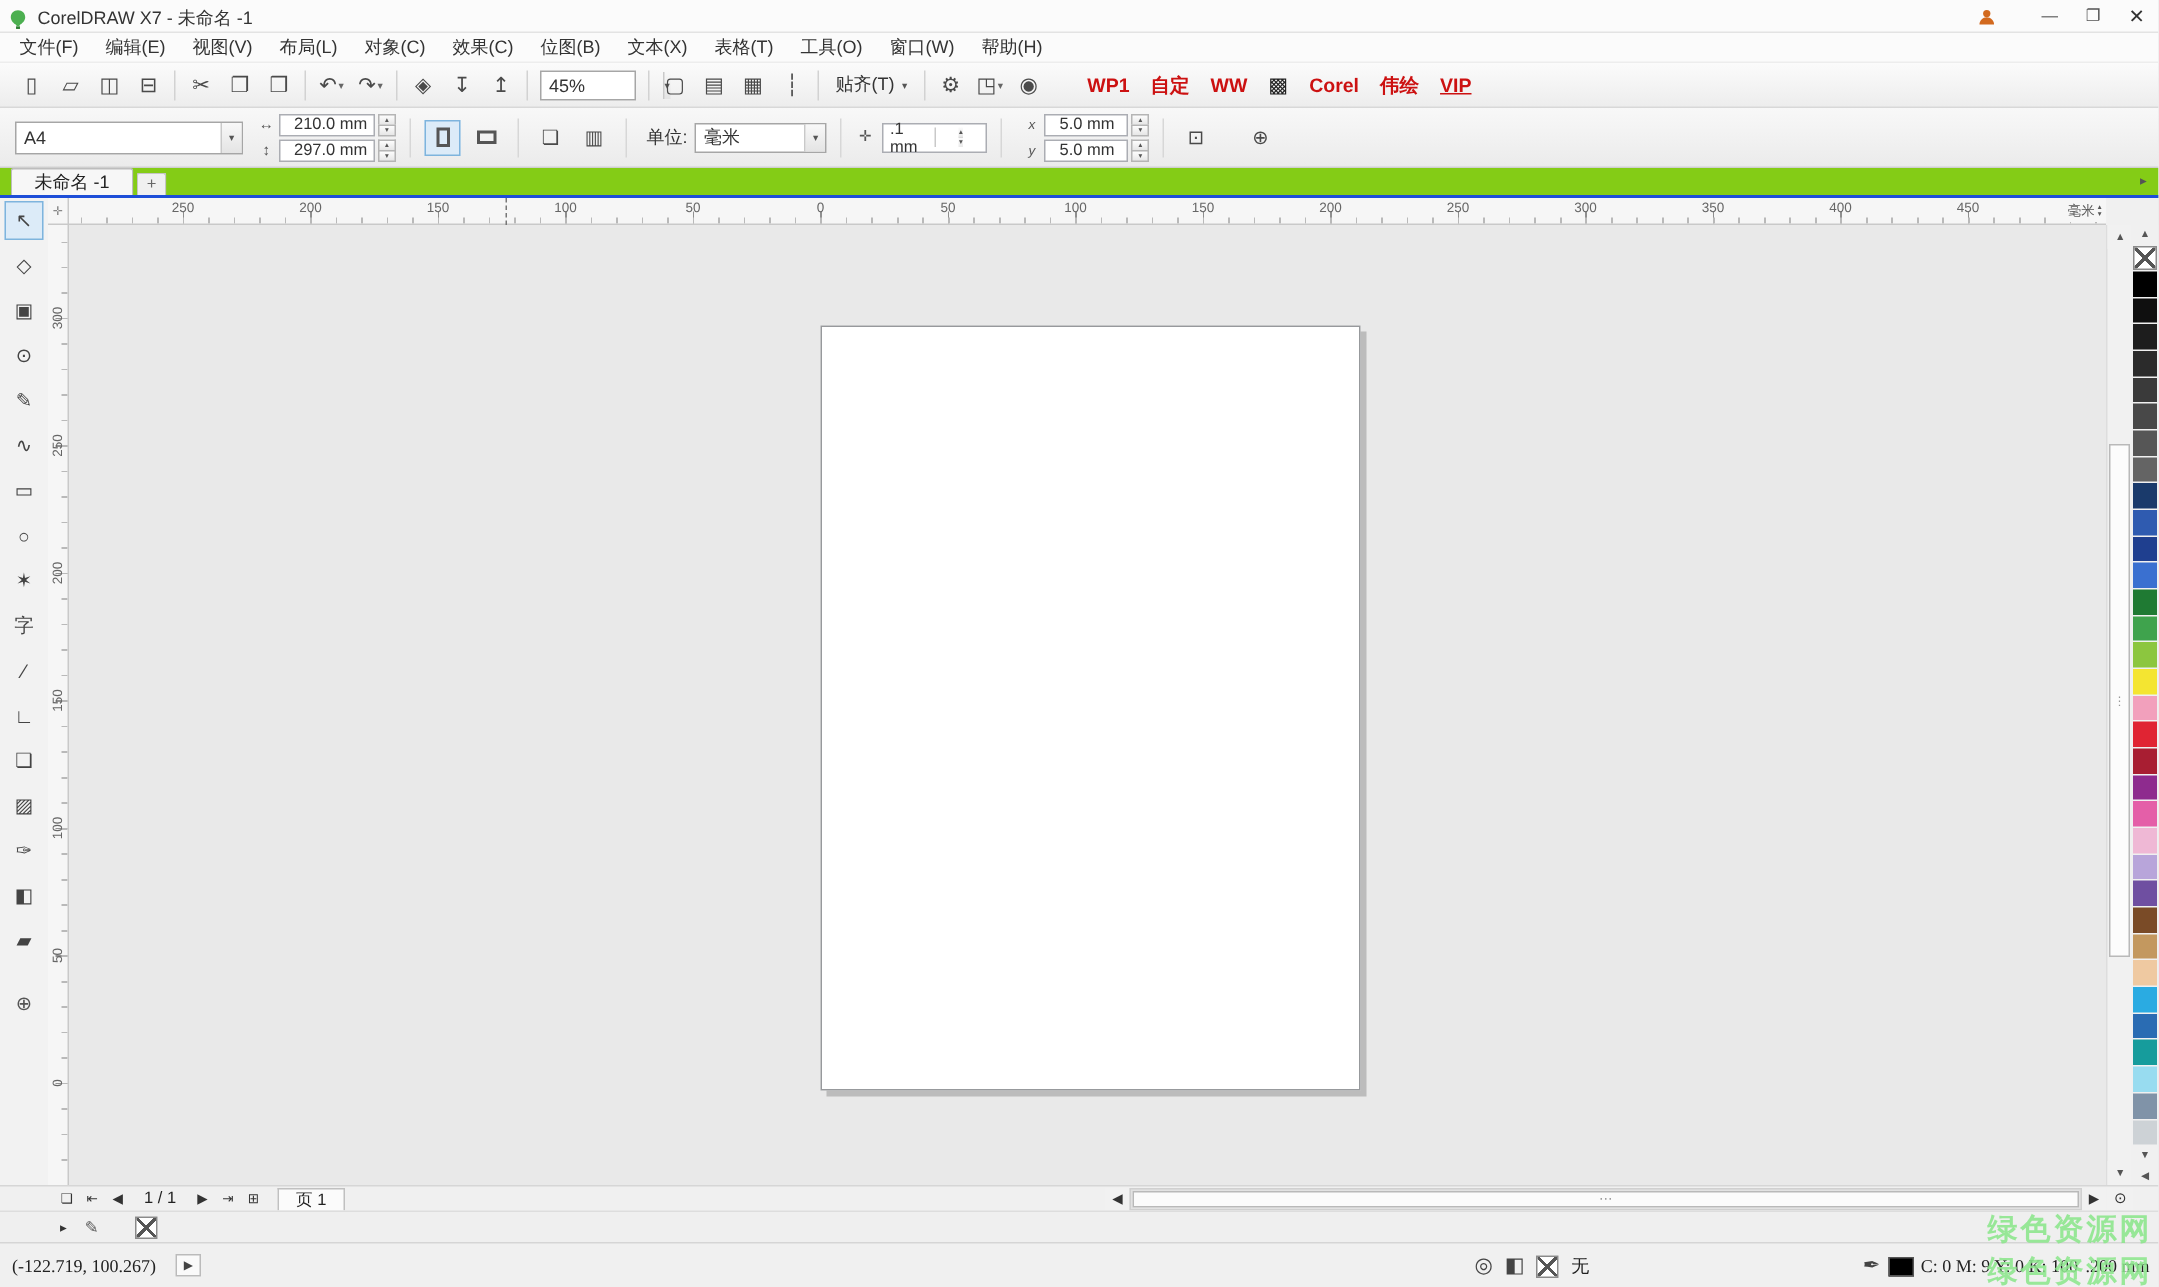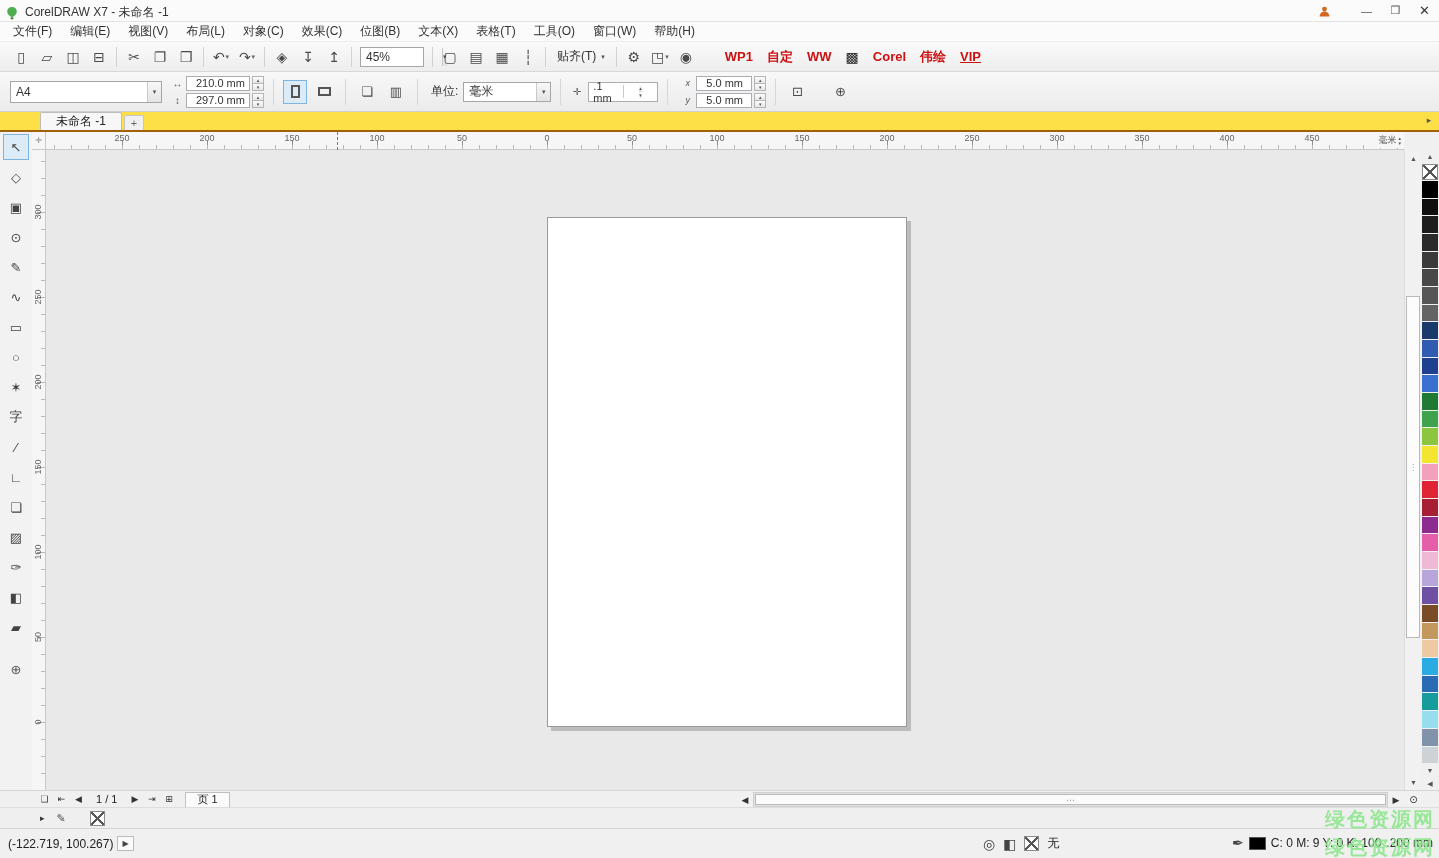--- a/index.html
+++ b/index.html
@@ -55,21 +55,21 @@
   .orient-l{width:13px;height:9px;border:2px solid #555;}
   .pblabel{font-size:12px;color:#333;margin-left:4px;white-space:nowrap;}
   .psep{width:1px;height:26px;background:#d7d7d7;margin:0 4px;}
   .spinfield{background:#fff;border:1px solid #abadb3;height:20px;width:70px;display:flex;align-items:center;font-size:11px;}
   .spinfield > span{flex:1;padding:0 4px;display:flex;align-items:center;}
   .spincol{width:12px;display:flex;flex-direction:column;border-left:1px solid #c9c9c9;}
   .spincol i{flex:1;font-style:normal;font-size:5px;display:flex;align-items:center;justify-content:center;background:linear-gradient(#fafafa,#e9e9e9);color:#555;}
   .spincol i:first-child{border-bottom:1px solid #d8d8d8;}
 
   
-  #tabbar{position:absolute;left:0;top:112px;right:0;height:20px;background:#fde047;border-bottom:2px solid #a16207;display:flex;align-items:flex-end;padding-left:33px;}
+  #tabbar{position:absolute;left:0;top:112px;right:0;height:20px;background:#84cc16;border-bottom:2px solid #1d4ed8;display:flex;align-items:flex-end;}
   .doctab{height:18px;background:#f7f7f7;border:1px solid #bdbdbd;border-bottom:none;display:flex;align-items:center;padding:0 15px;font-size:12px;margin-left:7px;border-radius:2px 2px 0 0;color:#222;}
   .addtab{width:20px;height:15px;margin-left:2px;border:1px solid #c5c5c5;border-bottom:none;background:#f0f0f0;display:flex;align-items:center;justify-content:center;font-size:11px;color:#666;border-radius:2px 2px 0 0;}
   .tabnav{position:absolute;right:3px;bottom:3px;width:14px;height:14px;display:flex;align-items:center;justify-content:center;font-size:9px;color:#555;}
 
   
   #ruler-corner{position:absolute;left:32px;top:132px;width:14px;height:18px;background:#f6f6f6;border-right:1px solid #c9c9c9;border-bottom:1px solid #c9c9c9;display:flex;align-items:center;justify-content:center;font-size:8px;color:#888;}
   #hruler{position:absolute;left:46px;top:132px;width:1358px;height:18px;background:#f6f6f6;border-bottom:1px solid #c9c9c9;
     background-image:repeating-linear-gradient(to right,#b9b9b9 0 1px,transparent 1px 17px),repeating-linear-gradient(to right,#8f8f8f 0 1px,transparent 1px 85px);
     background-size:100% 4px,100% 8px;background-position:8px bottom,-9px bottom;background-repeat:no-repeat;}
   .hlab{position:absolute;top:1px;transform:translateX(-50%);font-size:9px;color:#666;}
@@ -119,21 +119,21 @@
   #hsb-zoom{position:absolute;left:1405px;top:1px;width:17px;height:15px;font-size:10px;}
 
   
   #dockrow{position:absolute;left:0;top:807px;right:0;height:21px;background:#efefef;border-top:1px solid #ddd;display:flex;align-items:center;}
   #dock-expand{margin-left:40px;font-size:9px;color:#333;}
   #dock-pen{margin-left:12px;font-size:11px;color:#555;}
   #dock-well{width:15px;height:15px;margin-left:24px;}
   #dock-hint{position:absolute;left:0;right:0;text-align:center;font-style:italic;color:#9a9a9a;font-size:12px;pointer-events:none;}
 
   
-  #statusbar{position:absolute;left:0;top:828px;right:0;height:30px;background:#f0f0f0;border-top:1px solid #d5d5d5;font-size:12px;}
+  #statusbar{position:absolute;left:0;top:828px;right:0;height:30px;background:#f0f0f0;border-top:1px solid #d5d5d5;font-size:12px;font-family:Liberation Serif, serif;}
   #coords{position:absolute;left:8px;top:8px;color:#222;}
   #coords-expand{position:absolute;left:117px;top:7px;width:17px;height:15px;border:1px solid #bbb;background:#fafafa;display:flex;align-items:center;justify-content:center;font-size:8px;color:#444;}
   #fill-cluster{position:absolute;left:983px;top:6px;display:flex;align-items:center;gap:8px;}
   .status-icon{font-size:14px;color:#444;}
   #fill-none-swatch{width:15px;height:15px;}
   #fill-none-label{color:#222;}
   #outline-cluster{position:absolute;right:6px;top:6px;display:flex;align-items:center;gap:5px;}
   #outline-swatch{width:17px;height:13px;background:#000;border:1px solid #555;}
   #outline-text,#outline-width{color:#222;white-space:nowrap;}
 

